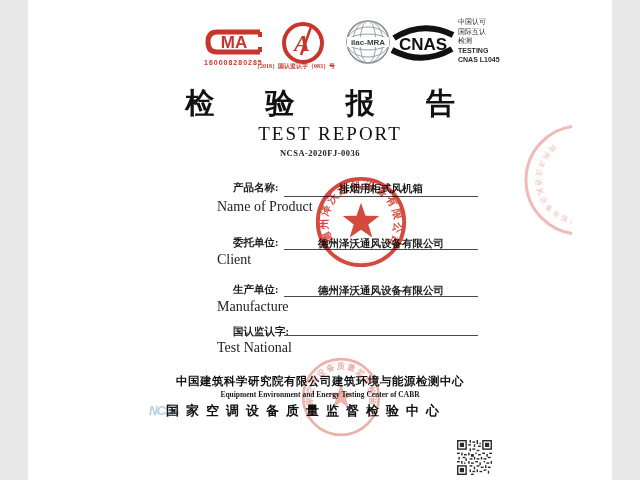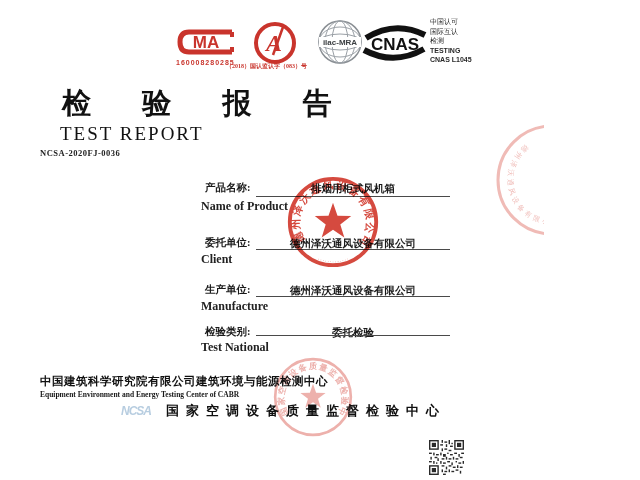--- a/index.html
+++ b/index.html
@@ -1,34 +1,34 @@
 <!DOCTYPE html>
 <html><head>
 <meta charset="utf-8">
 <style>
   html,body{margin:0;padding:0;background:#e8e8e8;}
   .page{
-    position:relative;width:640px;height:480px;background:#ffffff;
+    position:relative;width:584px;height:480px;background:#ffffff;
     font-family:"Liberation Serif","DejaVu Serif",serif;color:#1f1f1f;
     overflow:hidden;margin:0 auto;
   }
   .abs{position:absolute;}
-  .ctr{left:0;right:0;text-align:left;margin-left:40px;}
+  .ctr{left:0;right:0;text-align:center;}
   
   .cma-num{left:176px;top:59px;font-size:7px;color:#c9342c;letter-spacing:1px;font-family:"Liberation Sans",sans-serif;font-weight:bold;}
   .cal-caption{left:226px;top:62px;font-size:6px;color:#c9342c;font-weight:bold;}
   .accred{left:430px;top:17px;font-size:7px;line-height:9.5px;color:#2a2a2a;font-family:"Liberation Sans",sans-serif;}
   .accred .b{font-weight:bold;}
   
   .title-zh{top:84px;font-size:29px;font-weight:bold;letter-spacing:22px;text-indent:22px;color:#111;}
   .title-en{top:123px;font-size:19px;letter-spacing:2px;color:#111;padding-left:20px;}
   .report-no{top:148px;font-size:8.5px;letter-spacing:0.5px;color:#222;font-weight:bold;}
   
   .flabel{left:205px;font-size:10.5px;color:#1a1a1a;font-weight:bold;}
-  .flabel-en{left:201px;font-size:12px;color:#222;font-weight:bold;}
+  .flabel-en{left:189px;font-size:14px;color:#222;}
   .fline{left:256px;width:194px;border-top:1px solid #4a4a4a;height:0;}
   .fvalue{left:256px;width:194px;text-align:center;font-size:10.5px;color:#1a1a1a;font-weight:bold;}
   
   .f-zh1{top:374px;font-size:11.5px;font-weight:bold;color:#101010;letter-spacing:0.5px;}
   .f-en1{top:390px;font-size:7.5px;font-weight:bold;color:#181818;}
   .f-zh2{top:402px;left:-14px;right:14px;text-align:center;font-size:13px;font-weight:bold;letter-spacing:7px;color:#101010;}
   .f-en2{top:421px;font-size:7.5px;font-weight:bold;color:#181818;}
   .ncsa-logo{left:121px;top:404px;font-size:12px;font-style:italic;font-weight:bold;color:#b7cde0;letter-spacing:-1px;font-family:"Liberation Sans",sans-serif;}
   .seal{mix-blend-mode:multiply;}
 </style>
@@ -87,23 +87,22 @@
   <div class="abs flabel" style="top:236px">委托单位:</div>
   <div class="abs flabel-en" style="top:252px">Client</div>
   <div class="abs fvalue" style="top:237px">德州泽沃通风设备有限公司</div>
   <div class="abs fline" style="top:249px"></div>
 
   <div class="abs flabel" style="top:283px">生产单位:</div>
   <div class="abs flabel-en" style="top:299px">Manufacture</div>
   <div class="abs fvalue" style="top:284px">德州泽沃通风设备有限公司</div>
   <div class="abs fline" style="top:296px"></div>
 
-  <div class="abs flabel" style="top:325px">检验类别:</div>
+  <div class="abs flabel" style="top:325px">国认监认字:</div>
   <div class="abs flabel-en" style="top:340px">Test National</div>
-  <div class="abs fvalue" style="top:326px">委托检验</div>
   <div class="abs fline" style="top:335px"></div>
 
   <svg class="abs seal" style="left:285px;top:174px;opacity:0.92" width="96" height="96" viewBox="-50 -50 100 100">
     <circle cx="0" cy="0" r="45" fill="none" stroke="#d23a2e" stroke-width="4"></circle>
     <polygon fill="#d23a2e" points="0,-20 4.7,-6.5 19,-6.2 7.6,2.5 11.8,16.2 0,8 -11.8,16.2 -7.6,2.5 -19,-6.2 -4.7,-6.5"></polygon>
     <defs>
       <path id="sealArc" d="M -28,21 A 35,35 0 1 1 28,21" fill="none"></path>
       <path id="sealBot" d="M -20,38 A 43,43 0 0 0 20,38" fill="none"></path>
     </defs>
     <text font-size="11" font-weight="bold" fill="#d23a2e" letter-spacing="2" font-family="Liberation Serif, serif">

